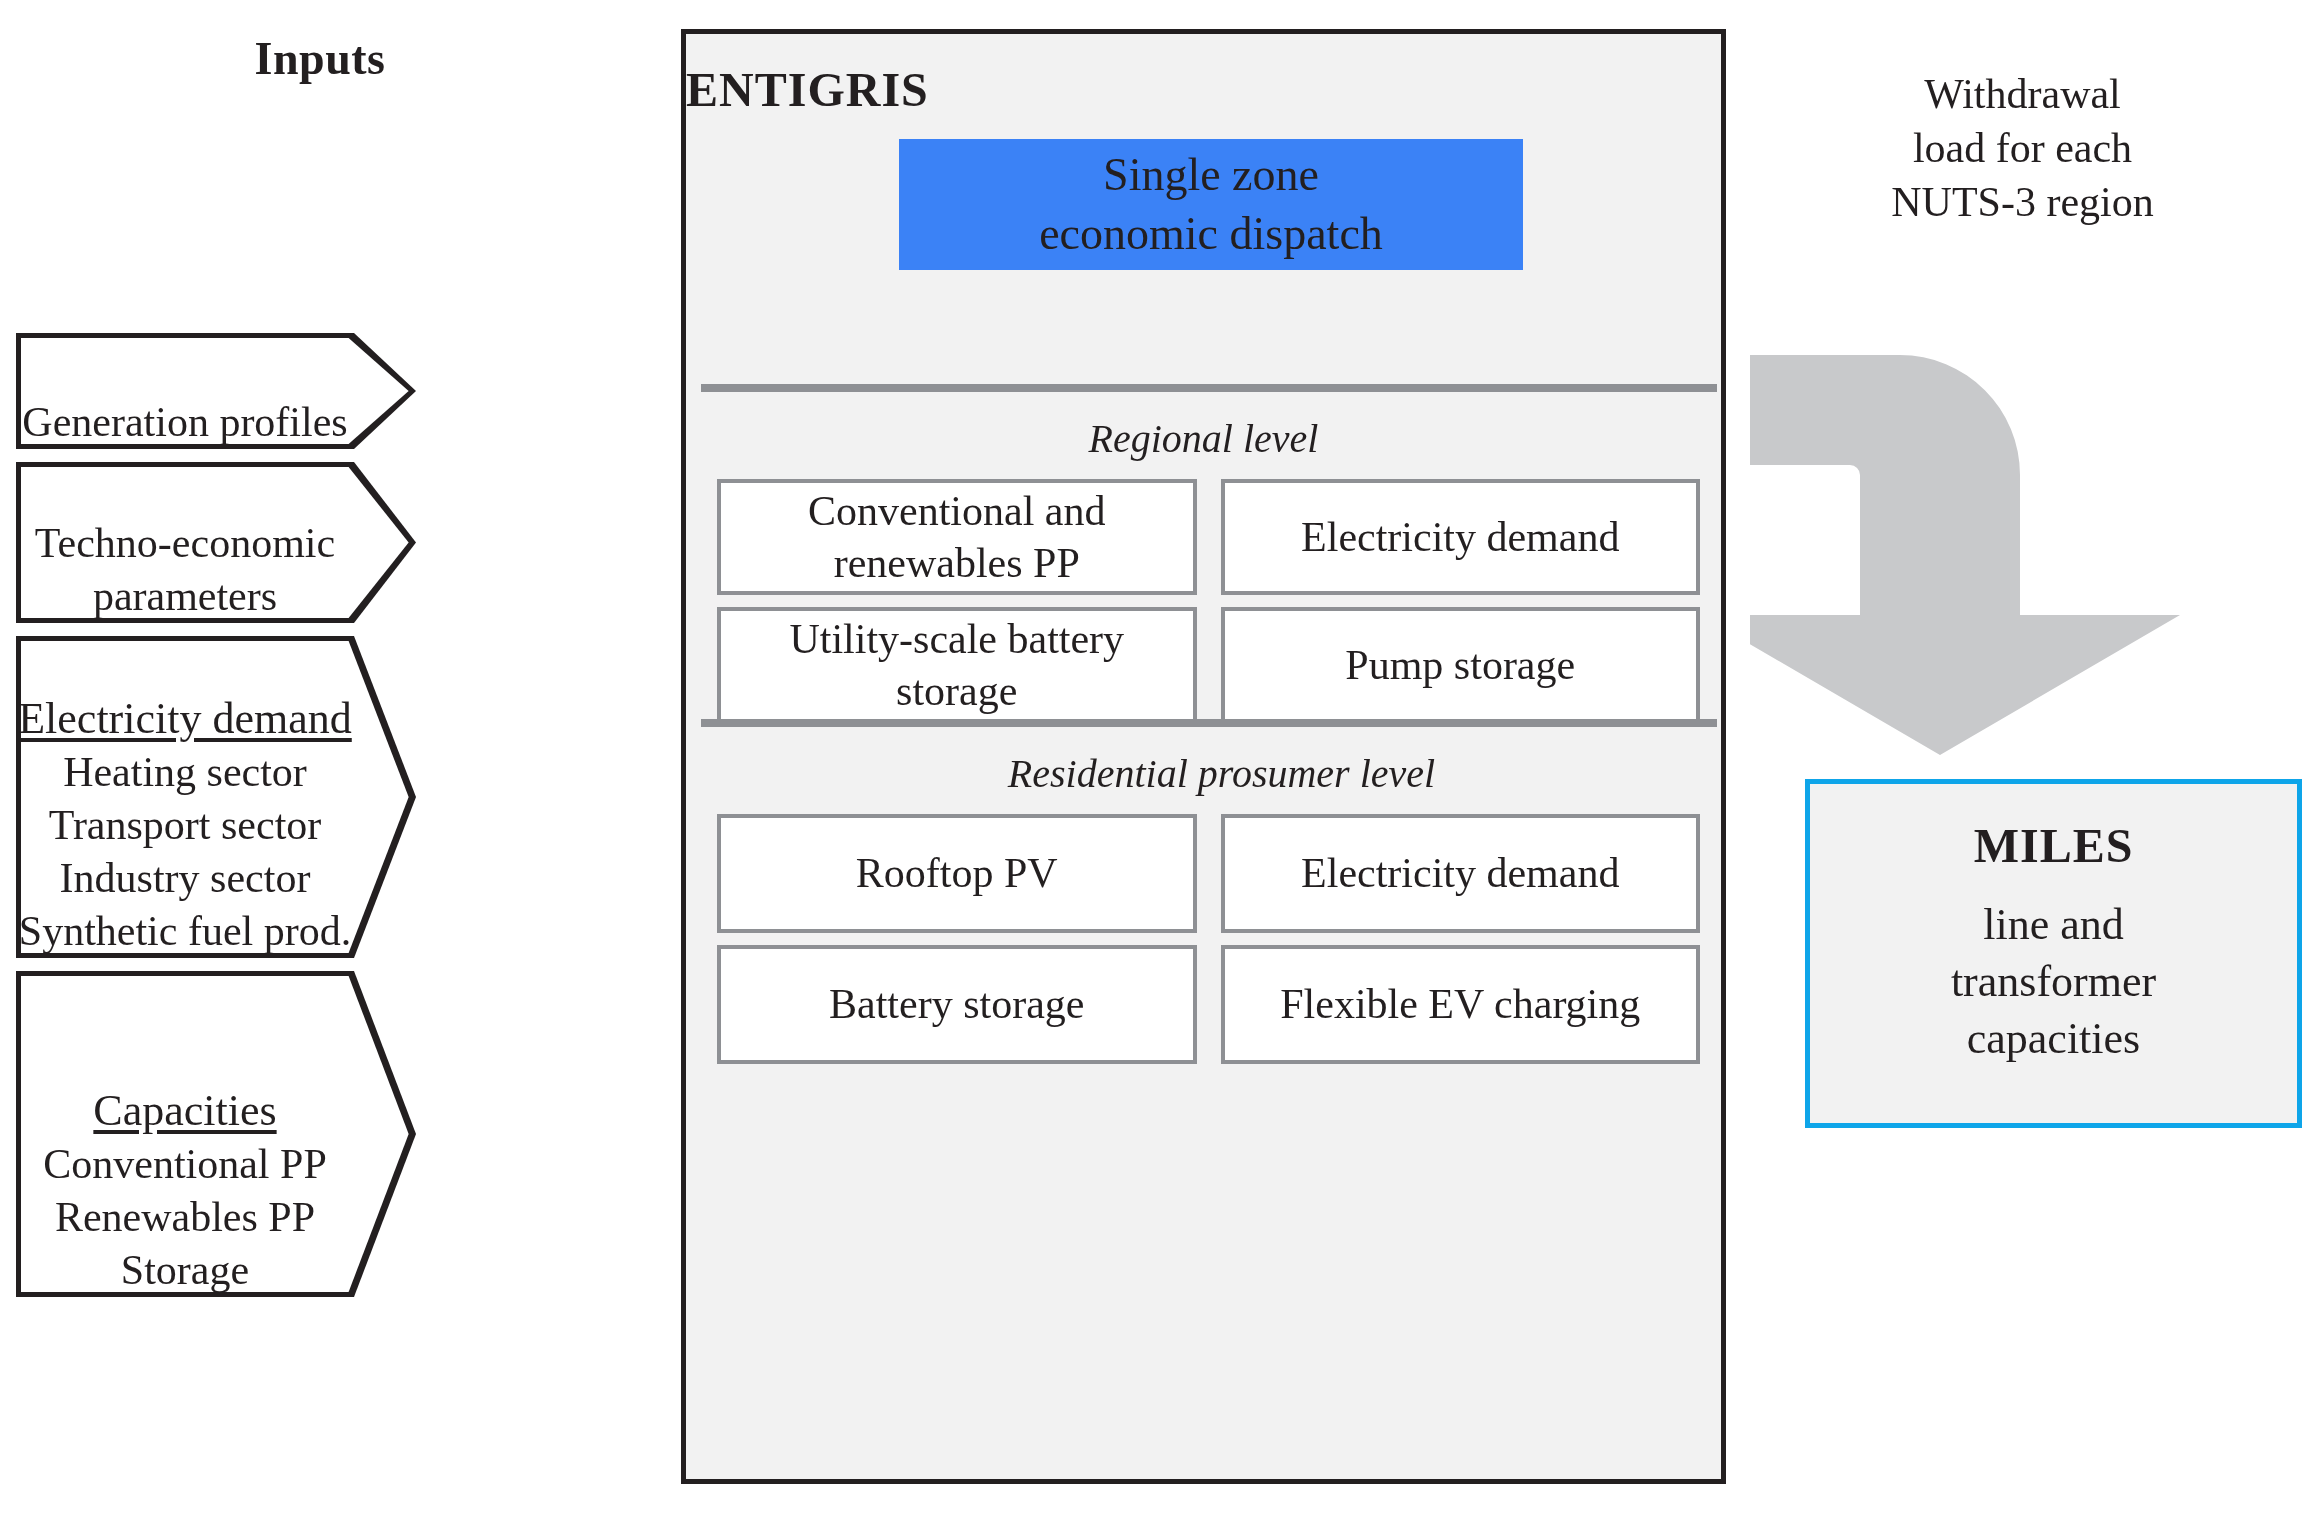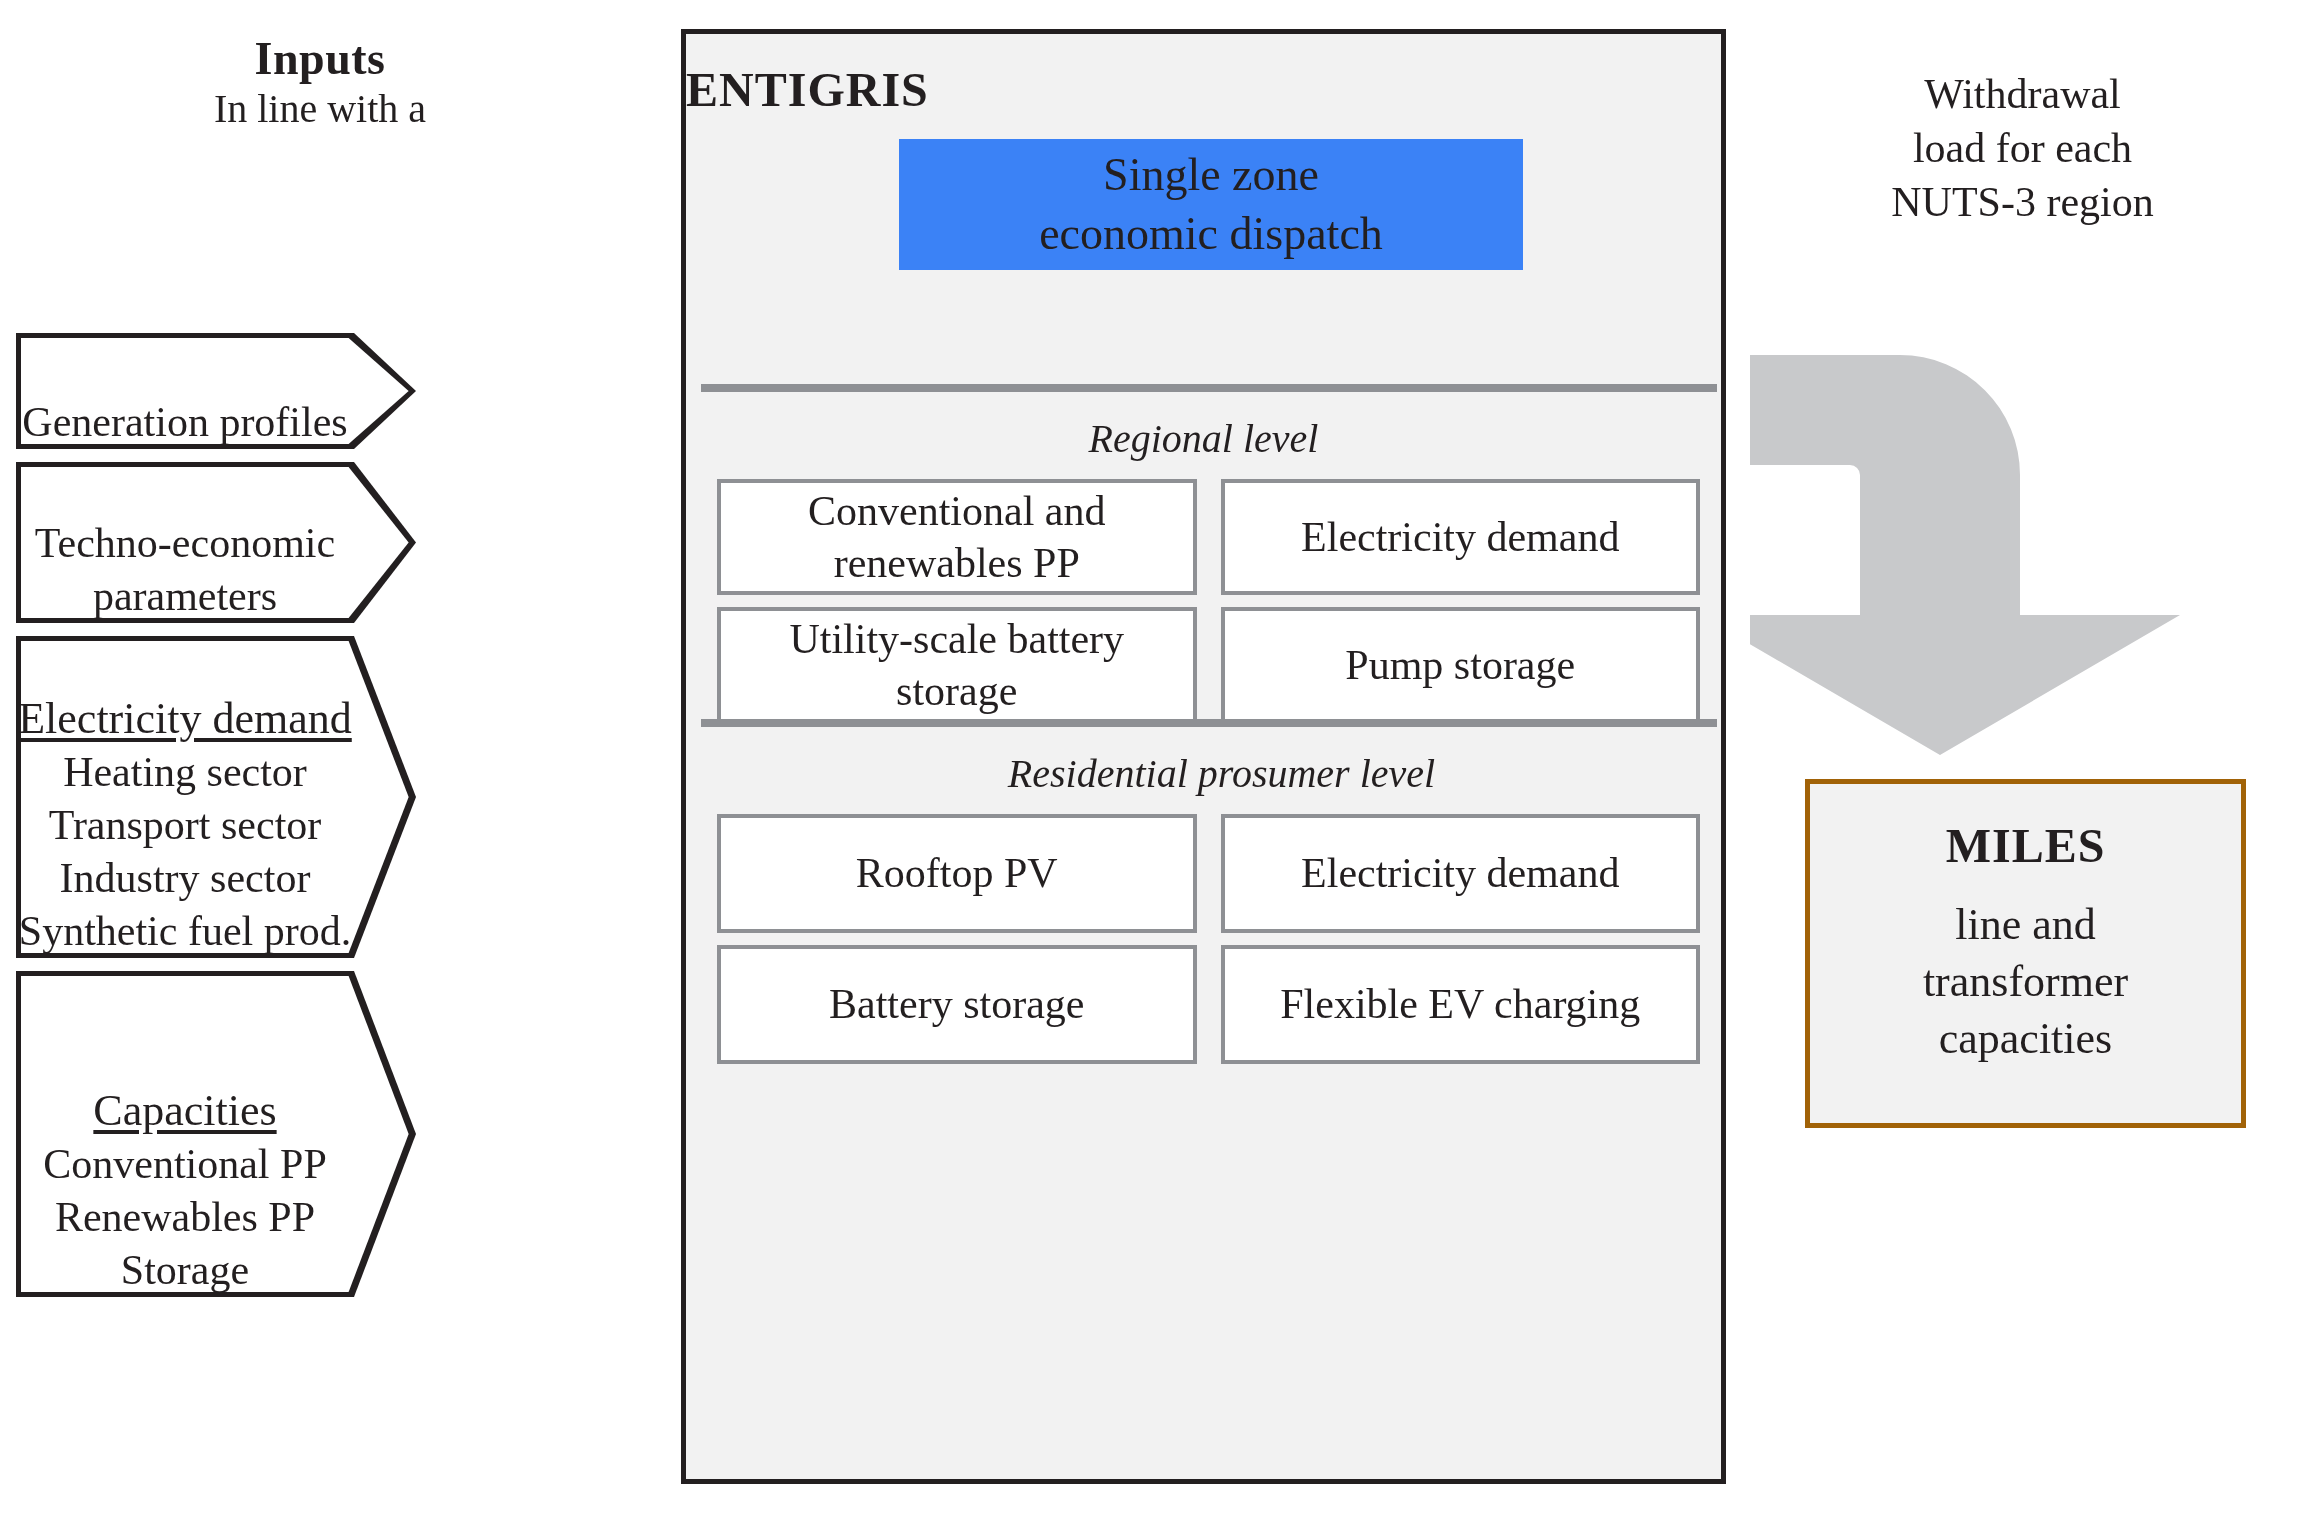--- a/index.html
+++ b/index.html
@@ -203,24 +203,24 @@
     position: absolute;
     left: 1750px;
     top: 355px;
     width: 440px;
     height: 400px;
   }
   #miles-box {
     position: absolute;
     left: 1805px;
     top: 779px;
-    width: 441px;
+    width: 497px;
     height: 349px;
     background: #f2f2f2;
-    border: 5px solid #a16207;
+    border: 5px solid #0ea5e9;
     box-sizing: border-box;
   }
   #miles-title {
     position: absolute;
     left: 0; right: 0;
     top: 34px;
     text-align: center;
     font-size: 48px;
     font-weight: bold;
     letter-spacing: 1px;
@@ -234,21 +234,20 @@
     font-size: 44px;
     line-height: 1.30;
   }
 </style>
 </head>
 <body>
 
 <div id="inputs-column">
   <div id="inputs-heading">Inputs</div>
   <div id="inputs-subheading">
-    <div>In line with a</div>
   </div>
 
   <div class="input-arrow" id="input-arrow-0">
     <div class="shape"></div>
     <div class="shape-inner"></div>
     <div class="content">
       <div class="arrow-line">Generation profiles</div>
     </div>
   </div>
 

